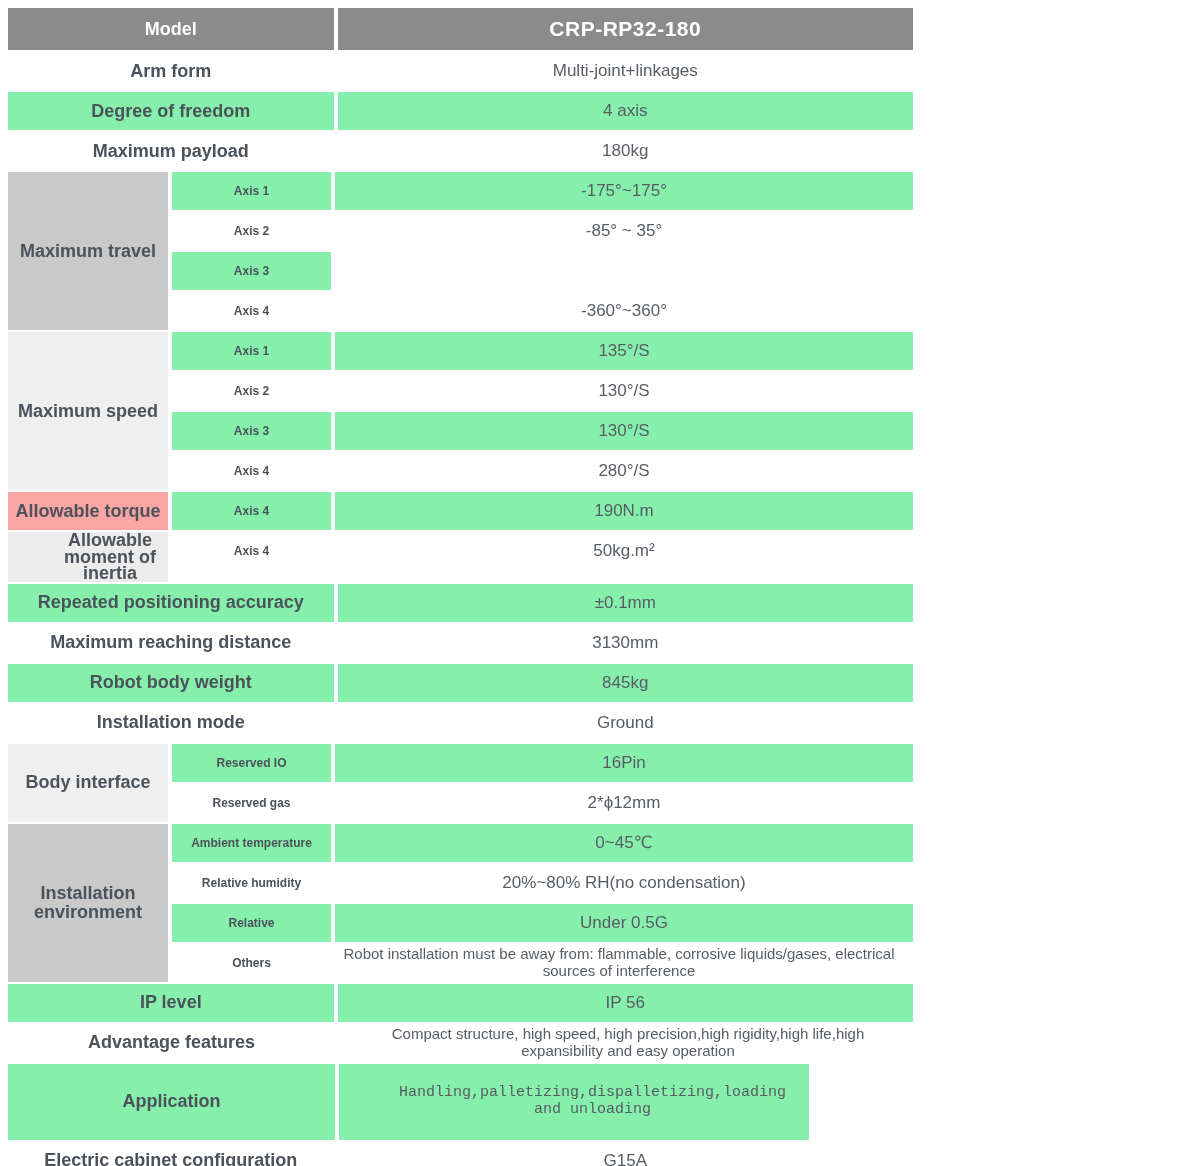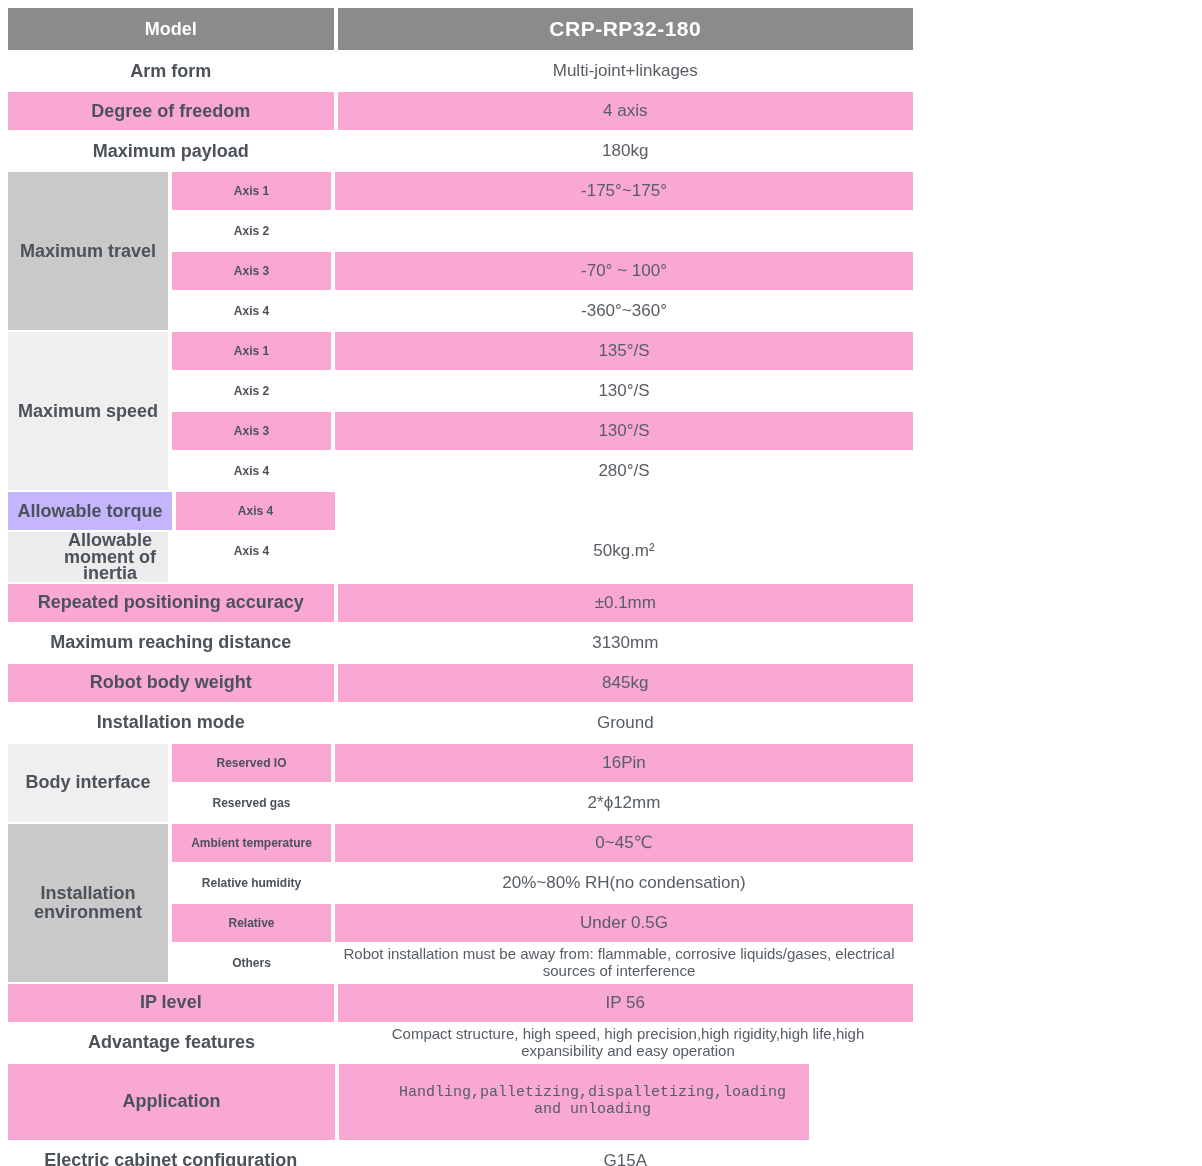--- a/index.html
+++ b/index.html
@@ -9,24 +9,24 @@
   .subcol{display:flex;flex-direction:column;}
   .subrow{display:flex;margin-bottom:2px;}
   .subrow:last-child{margin-bottom:0;}
   .cell{display:flex;align-items:center;justify-content:center;box-sizing:border-box;text-align:center;}
   
   .label{width:327px;margin-right:4px;height:38px;font-weight:bold;font-size:18px;color:#4b525a;}
   .value{width:578px;height:38px;font-size:17px;color:#575d64;}
   .span{width:164px;margin-right:4px;align-self:stretch;height:auto;font-weight:bold;font-size:18px;color:#4b525a;line-height:1.05;}
   .sub{width:159px;margin-right:4px;height:38px;font-weight:bold;font-size:12px;color:#4b525a;line-height:1.02;}
   
-  .shade{background:#f9a8d4;}
+  .shade{background:#86efac;}
   .white{background:#ffffff;}
   .dspan{background:#c9c9c9;}
-  .dspan2{background:#c4b5fd;}
+  .dspan2{background:#fca5a5;}
   .lspan{background:#efefef;}
   .lspan2{background:#ececec;padding-left:44px;}
   
   .header-row .cell{height:42px;background:#8b8b8b;color:#ffffff;}
   .hlabel{font-size:18px;font-weight:bold;}
   .hvalue{font-size:21px;font-weight:bold;letter-spacing:0.5px;}
   
   .tight{line-height:0.92;}
   .smalltxt{font-size:15px;line-height:1.12;justify-content:flex-start;text-align:center;}
   .pl8{padding-left:8px;}
@@ -60,24 +60,24 @@
 
   <div class="group">
     <div class="cell span dspan">Maximum travel</div>
     <div class="subcol">
       <div class="subrow">
         <div class="cell sub shade">Axis 1</div>
         <div class="cell value shade">-175°~175°</div>
       </div>
       <div class="subrow">
         <div class="cell sub white">Axis 2</div>
+        <div class="cell value white">-85° ~ 35°</div>
       </div>
       <div class="subrow">
         <div class="cell sub shade">Axis 3</div>
-        <div class="cell value shade">-70° ~ 100°</div>
       </div>
       <div class="subrow">
         <div class="cell sub white">Axis 4</div>
         <div class="cell value white">-360°~360°</div>
       </div>
     </div>
   </div>
 
   <div class="group">
     <div class="cell span lspan">Maximum speed</div>
@@ -99,20 +99,21 @@
         <div class="cell value white">280°/S</div>
       </div>
     </div>
   </div>
 
   <div class="group">
     <div class="cell span dspan2 tight">Allowable torque</div>
     <div class="subcol">
       <div class="subrow">
         <div class="cell sub shade">Axis 4</div>
+        <div class="cell value shade">190N.m</div>
       </div>
     </div>
   </div>
 
   <div class="group">
     <div class="cell span lspan2 tight">Allowable moment of inertia</div>
     <div class="subcol">
       <div class="subrow">
         <div class="cell sub white">Axis 4</div>
         <div class="cell value white">50kg.m²</div>

